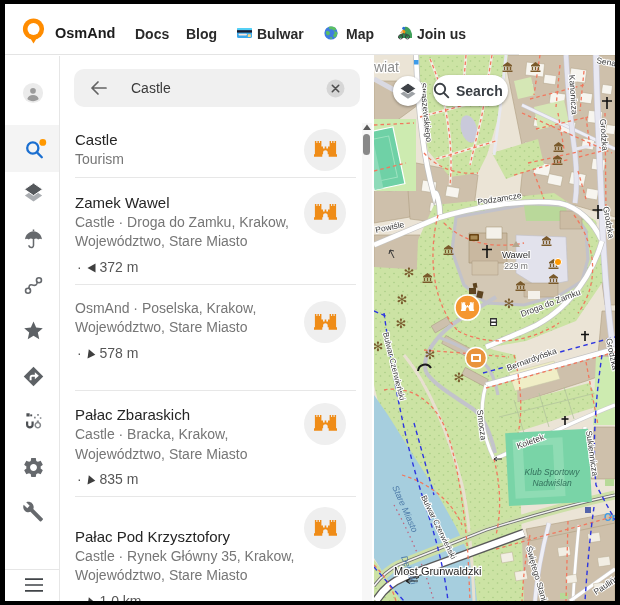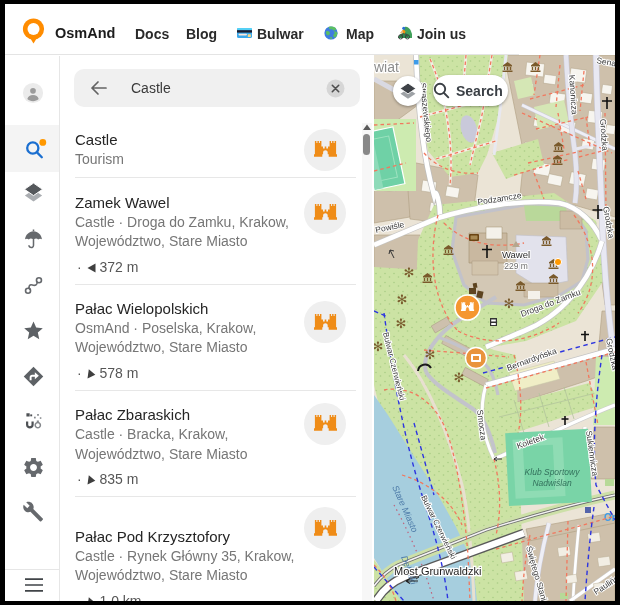--- a/index.html
+++ b/index.html
@@ -163,21 +163,20 @@
           </svg>372 m</div>
   </div>
   <div class="cir" style="top:135.5px">
         <svg width="23" height="17" viewBox="0 0 23 17">
           <use href="#castle" fill="#ef8c17"></use>
         </svg>
       </div>
   <div class="div" style="top:227.5px"></div>
 
   <div class="row" style="top:242.7px">
-    <div class="t">Pałac Wielopolskich</div>
     <div class="s">OsmAnd · Poselska, Krakow,</div>
     <div class="s">Województwo, Stare Miasto</div>
     <div class="d">&nbsp;· <svg width="9" height="10" style="vertical-align:-1px;margin:0 3px 0 2px">
             <path d="M0.5,9.5 L8.3,5.8 L1.8,0.3 Z" fill="#3f3f3f"></path>
           </svg>578 m</div>
   </div>
   <div class="cir" style="top:245px">
         <svg width="23" height="17" viewBox="0 0 23 17">
           <use href="#castle" fill="#ef8c17"></use>
         </svg>

